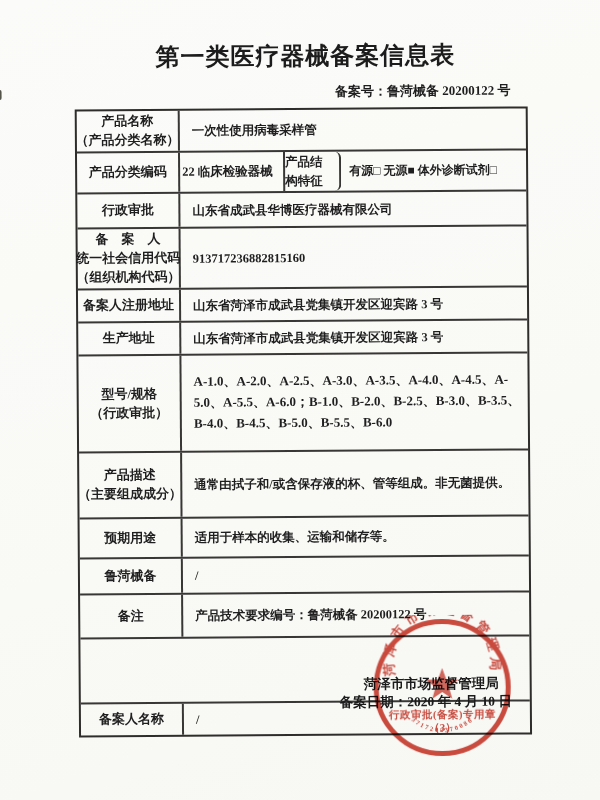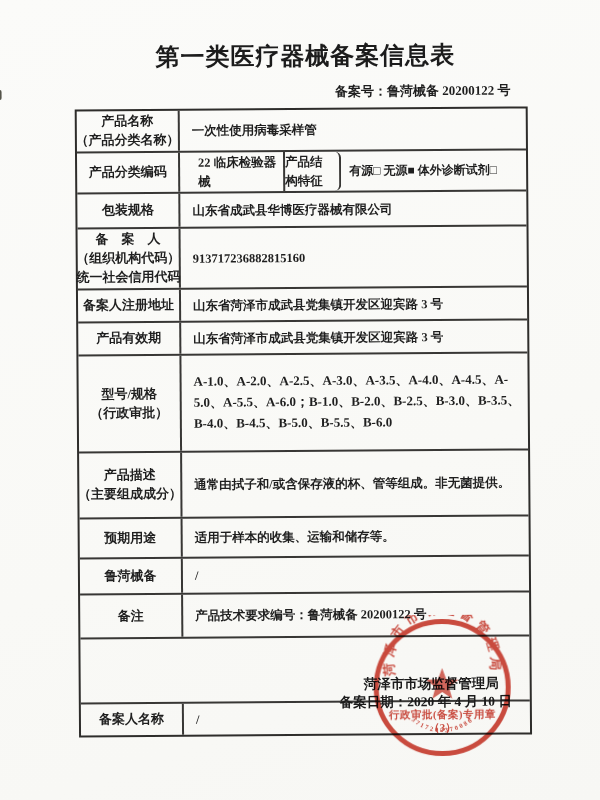--- a/index.html
+++ b/index.html
@@ -42,21 +42,21 @@
   }
   .label .ln{white-space:nowrap;}
   .value{
     flex:1;align-items:center;
     padding:3px 4px 3px 12px;
     font-size:12.5px;font-weight:700;color:#1f1f1f;
     white-space:pre-wrap;line-height:1.6;
   }
   .c2{
     width:105px;border-right:2px solid #383735;
-    align-items:center;padding:3px 2px 3px 18px;
+    align-items:center;padding:3px 2px 3px 2px;
     font-size:12.5px;font-weight:700;line-height:1.5;color:#1f1f1f;
   }
   .c3{
     width:56px;border-right:2px solid #383735;
     flex-direction:column;justify-content:center;
     font-size:12.5px;font-weight:700;line-height:1.45;color:#1f1f1f;border-radius:6px;
   }
   .c4{flex:1;align-items:center;padding:3px 2px 3px 8px;
     font-size:12px;font-weight:700;color:#1f1f1f;white-space:nowrap;}
   .auth-line{position:absolute;font-size:13.5px;font-weight:700;color:#1b1b1b;white-space:nowrap;}
@@ -98,44 +98,44 @@
         <div class="cell c2">22 临床检验器械</div>
         <div class="cell c3">
           <div class="ln">产品结</div>
           <div class="ln">构特征</div>
         </div>
         <div class="cell c4">有源□  无源■  体外诊断试剂□</div>
       </div>
 
       <div class="row" style="height:35px">
         <div class="cell label">
-          <div class="ln">包装规格</div>
+          <div class="ln">行政审批</div>
         </div>
         <div class="cell value">山东省成武县华博医疗器械有限公司</div>
       </div>
 
       <div class="row" style="height:61px">
         <div class="cell label">
           <div class="ln">备　案　人</div>
+          <div class="ln">统一社会信用代码</div>
           <div class="ln">（组织机构代码）</div>
-          <div class="ln">统一社会信用代码</div>
         </div>
         <div class="cell value">913717236882815160</div>
       </div>
 
       <div class="row" style="height:33px">
         <div class="cell label">
           <div class="ln">备案人注册地址</div>
         </div>
         <div class="cell value">山东省菏泽市成武县党集镇开发区迎宾路 3 号</div>
       </div>
 
       <div class="row" style="height:33px">
         <div class="cell label">
-          <div class="ln">产品有效期</div>
+          <div class="ln">生产地址</div>
         </div>
         <div class="cell value">山东省菏泽市成武县党集镇开发区迎宾路 3 号</div>
       </div>
 
       <div class="row" style="height:97px">
         <div class="cell label">
           <div class="ln">型号/规格</div>
           <div class="ln">（行政审批）</div>
         </div>
         <div class="cell value" style="font-size:13px;">A-1.0、A-2.0、A-2.5、A-3.0、A-3.5、A-4.0、A-4.5、A-5.0、A-5.5、A-6.0；B-1.0、B-2.0、B-2.5、B-3.0、B-3.5、B-4.0、B-4.5、B-5.0、B-5.5、B-6.0</div>

